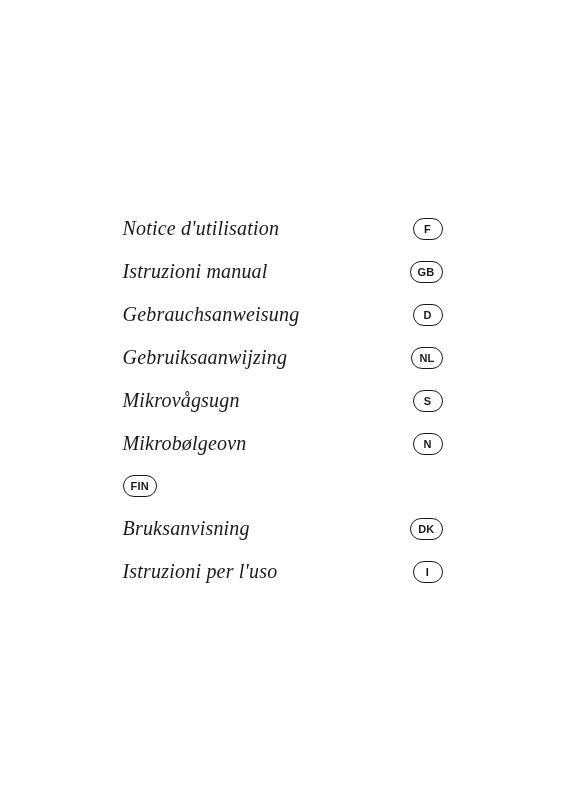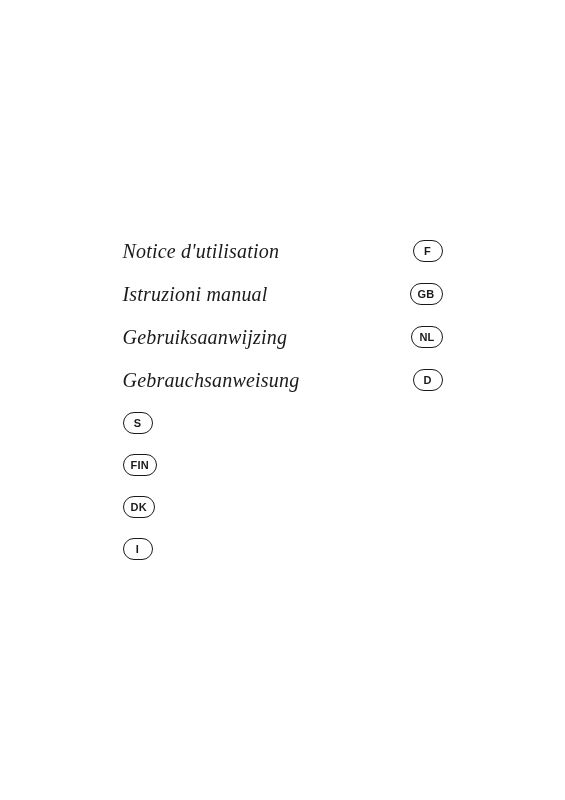--- a/index.html
+++ b/index.html
@@ -27,21 +27,21 @@
 
     .content {
       display: flex;
       flex-direction: column;
       gap: 0px;
       padding: 20px 0;
     }
 
     .manual-item {
       display: flex;
-      align-items: flex-start;
+      align-items: flex-end;
       justify-content: space-between;
       width: 320px;
       padding: 10px 0;
     }
 
     .manual-label {
       font-size: 20px;
       color: #1a1a1a;
       font-style: italic;
       font-weight: 400;
@@ -79,45 +79,54 @@
           <span>F</span>
         </div>
       </div>
       <div class="manual-item">
         <span class="manual-label">Istruzioni manual</span>
         <div class="lang-badge">
           <span>GB</span>
         </div>
       </div>
       <div class="manual-item">
+        <span class="manual-label">Gebrauchsanweisung</span>
+        <div class="lang-badge">
+          <span>D</span>
+        </div>
+      </div>
+      <div class="manual-item">
         <span class="manual-label">Gebruiksaanwijzing</span>
         <div class="lang-badge">
           <span>NL</span>
         </div>
       </div>
       <div class="manual-item">
-        <span class="manual-label">Gebrauchsanweisung</span>
+        <span class="manual-label">Mikrovågsugn</span>
         <div class="lang-badge">
-          <span>D</span>
+          <span>S</span>
         </div>
       </div>
       <div class="manual-item">
+        <span class="manual-label">Mikrobølgeovn</span>
         <div class="lang-badge">
-          <span>S</span>
+          <span>N</span>
         </div>
       </div>
       <div class="manual-item">
         <div class="lang-badge">
           <span>FIN</span>
         </div>
       </div>
       <div class="manual-item">
+        <span class="manual-label">Bruksanvisning</span>
         <div class="lang-badge">
           <span>DK</span>
         </div>
       </div>
       <div class="manual-item">
+        <span class="manual-label">Istruzioni per l'uso</span>
         <div class="lang-badge">
           <span>I</span>
         </div>
       </div>
     </div>
 </div>
 
 </body></html>

